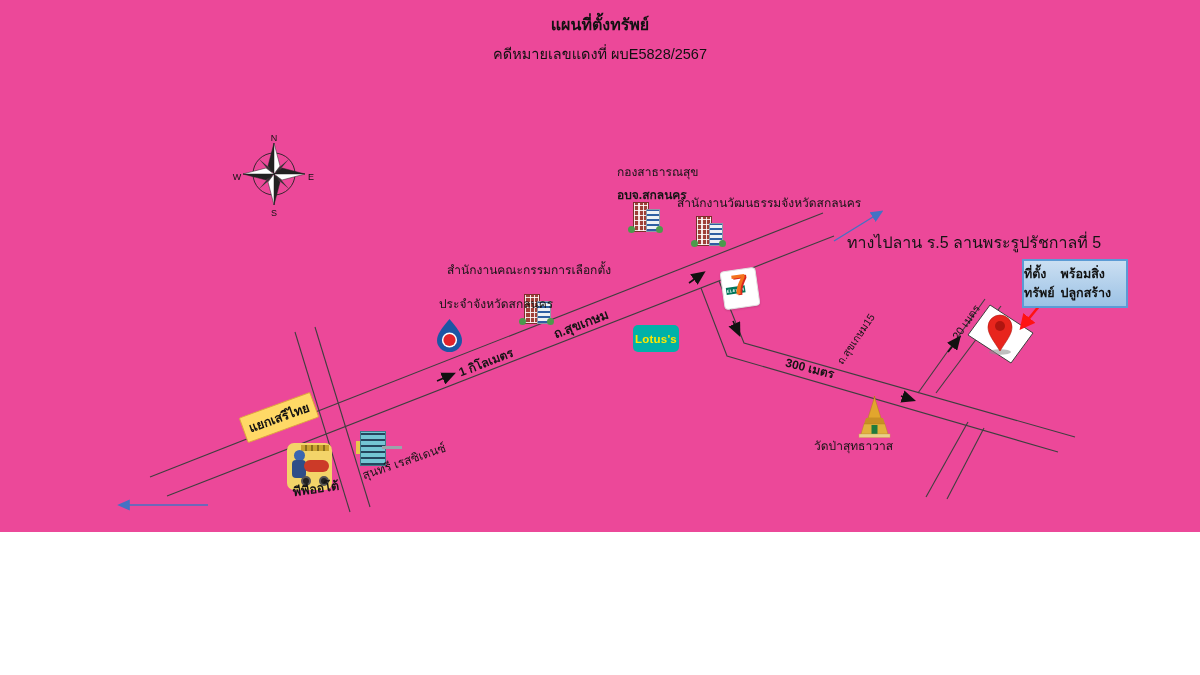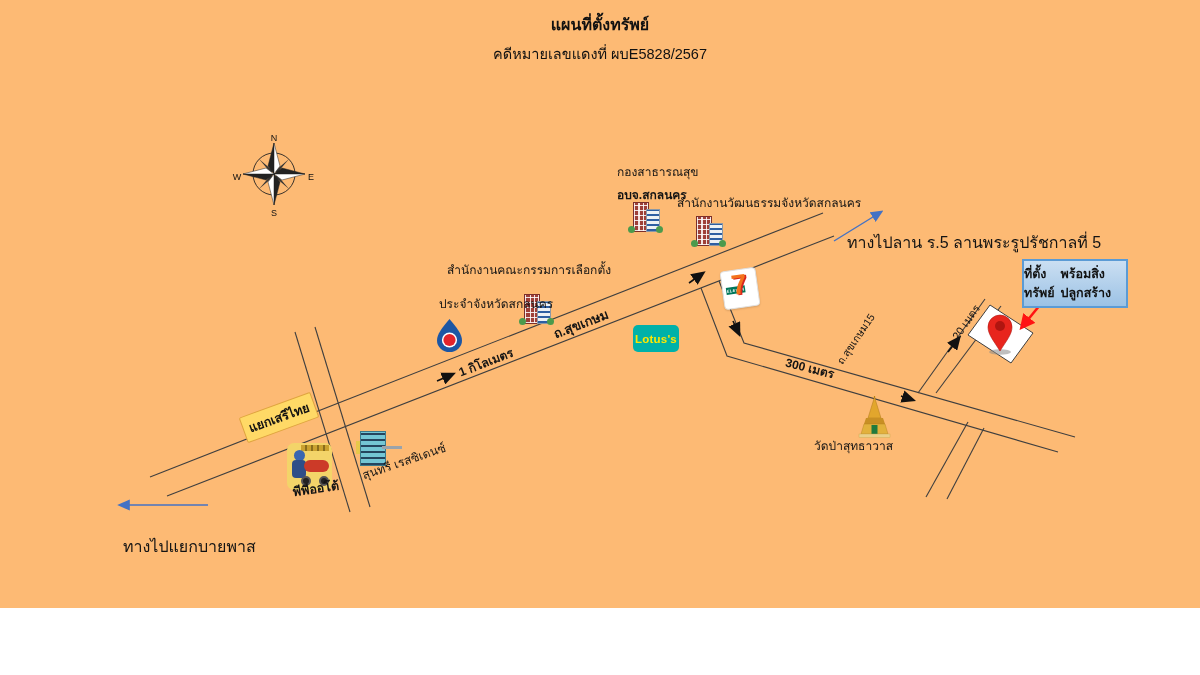--- a/index.html
+++ b/index.html
@@ -1,16 +1,16 @@
 <!DOCTYPE html>
 <html><head>
 <meta charset="utf-8">
 <style>
   html,body{margin:0;padding:0;background:#fff;}
-  .canvas{position:relative;width:1200px;height:608px;background:#fdba74;overflow:hidden;
+  .canvas{position:relative;width:1200px;height:532px;background:#ec4899;overflow:hidden;
           font-family:"Liberation Sans","DejaVu Sans",sans-serif;color:#111;}
   .hdr{position:absolute;left:0;width:1200px;text-align:center;}
   .hdr.l1{top:12px;font-size:16px;font-weight:bold;}
   .hdr.l2{top:42px;font-size:14.5px;}
   .hdr.l3{top:71px;font-size:16px;font-weight:bold;}
   svg.map{position:absolute;left:0;top:0;}
   .lbl{position:absolute;font-size:12px;white-space:nowrap;color:#141414;}
   .sm{font-size:16px;}
   .rot{transform-origin:center center;}
   

